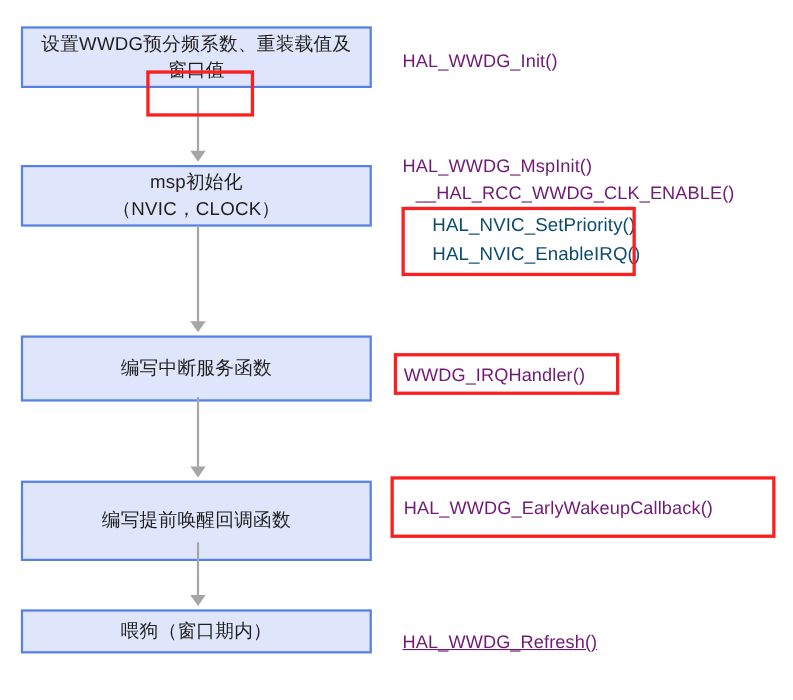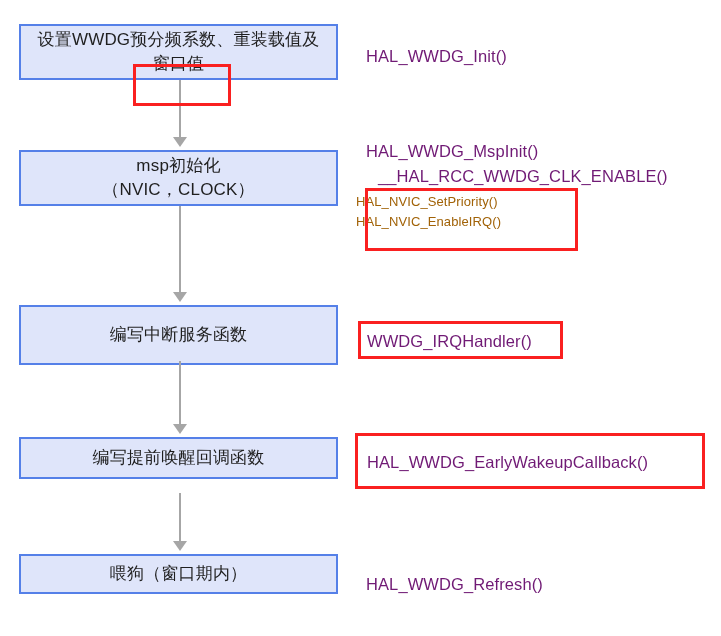--- a/index.html
+++ b/index.html
@@ -33,21 +33,21 @@
     font-size: 17px;
     line-height: 1.42;
     letter-spacing: 0.2px;
     white-space: pre-line;
   }
   .flow-box .box-label { display: block; padding: 0 6px; }
 
   #box-1 { top: 24px;  height: 56px; }
   #box-2 { top: 150px; height: 56px; }
   #box-3 { top: 305px; height: 60px; }
-  #box-4 { top: 437px; height: 42px; }
+  #box-4 { top: 437px; height: 73px; }
   #box-5 { top: 554px; height: 40px; }
 
   
   .connector {
     position: absolute;
     left: 173px;
     width: 14px;
   }
   .connector .stem {
     position: absolute;
@@ -79,29 +79,29 @@
     font-size: 16.5px;
     line-height: 1.55;
     white-space: pre;
     letter-spacing: 0.1px;
   }
   #anno-init    { left: 366px; top: 44px; }
   #anno-msp     { left: 366px; top: 139px; }
   #anno-msp2    { left: 378px; top: 164px; }
   #anno-irq     { left: 367px; top: 329px; }
   #anno-cb      { left: 367px; top: 450px; }
-  #anno-refresh { left: 366px; top: 572px; }
+  #anno-refresh { left: 366px; top: 572px; text-decoration: underline; }
 
   .anno-nvic-line { display: block; }
   #anno-nvic {
     position: absolute;
-    left: 356px;
+    left: 393px;
     top: 192px;
-    color: #a16207;
-    font-size: 13px;
+    color: #0c4a6e;
+    font-size: 17px;
     line-height: 1.55;
     letter-spacing: 0.1px;
   }
 
   
   .redbox {
     position: absolute;
     border: 3px solid #fa2020;
     box-sizing: border-box;
     background: transparent;

